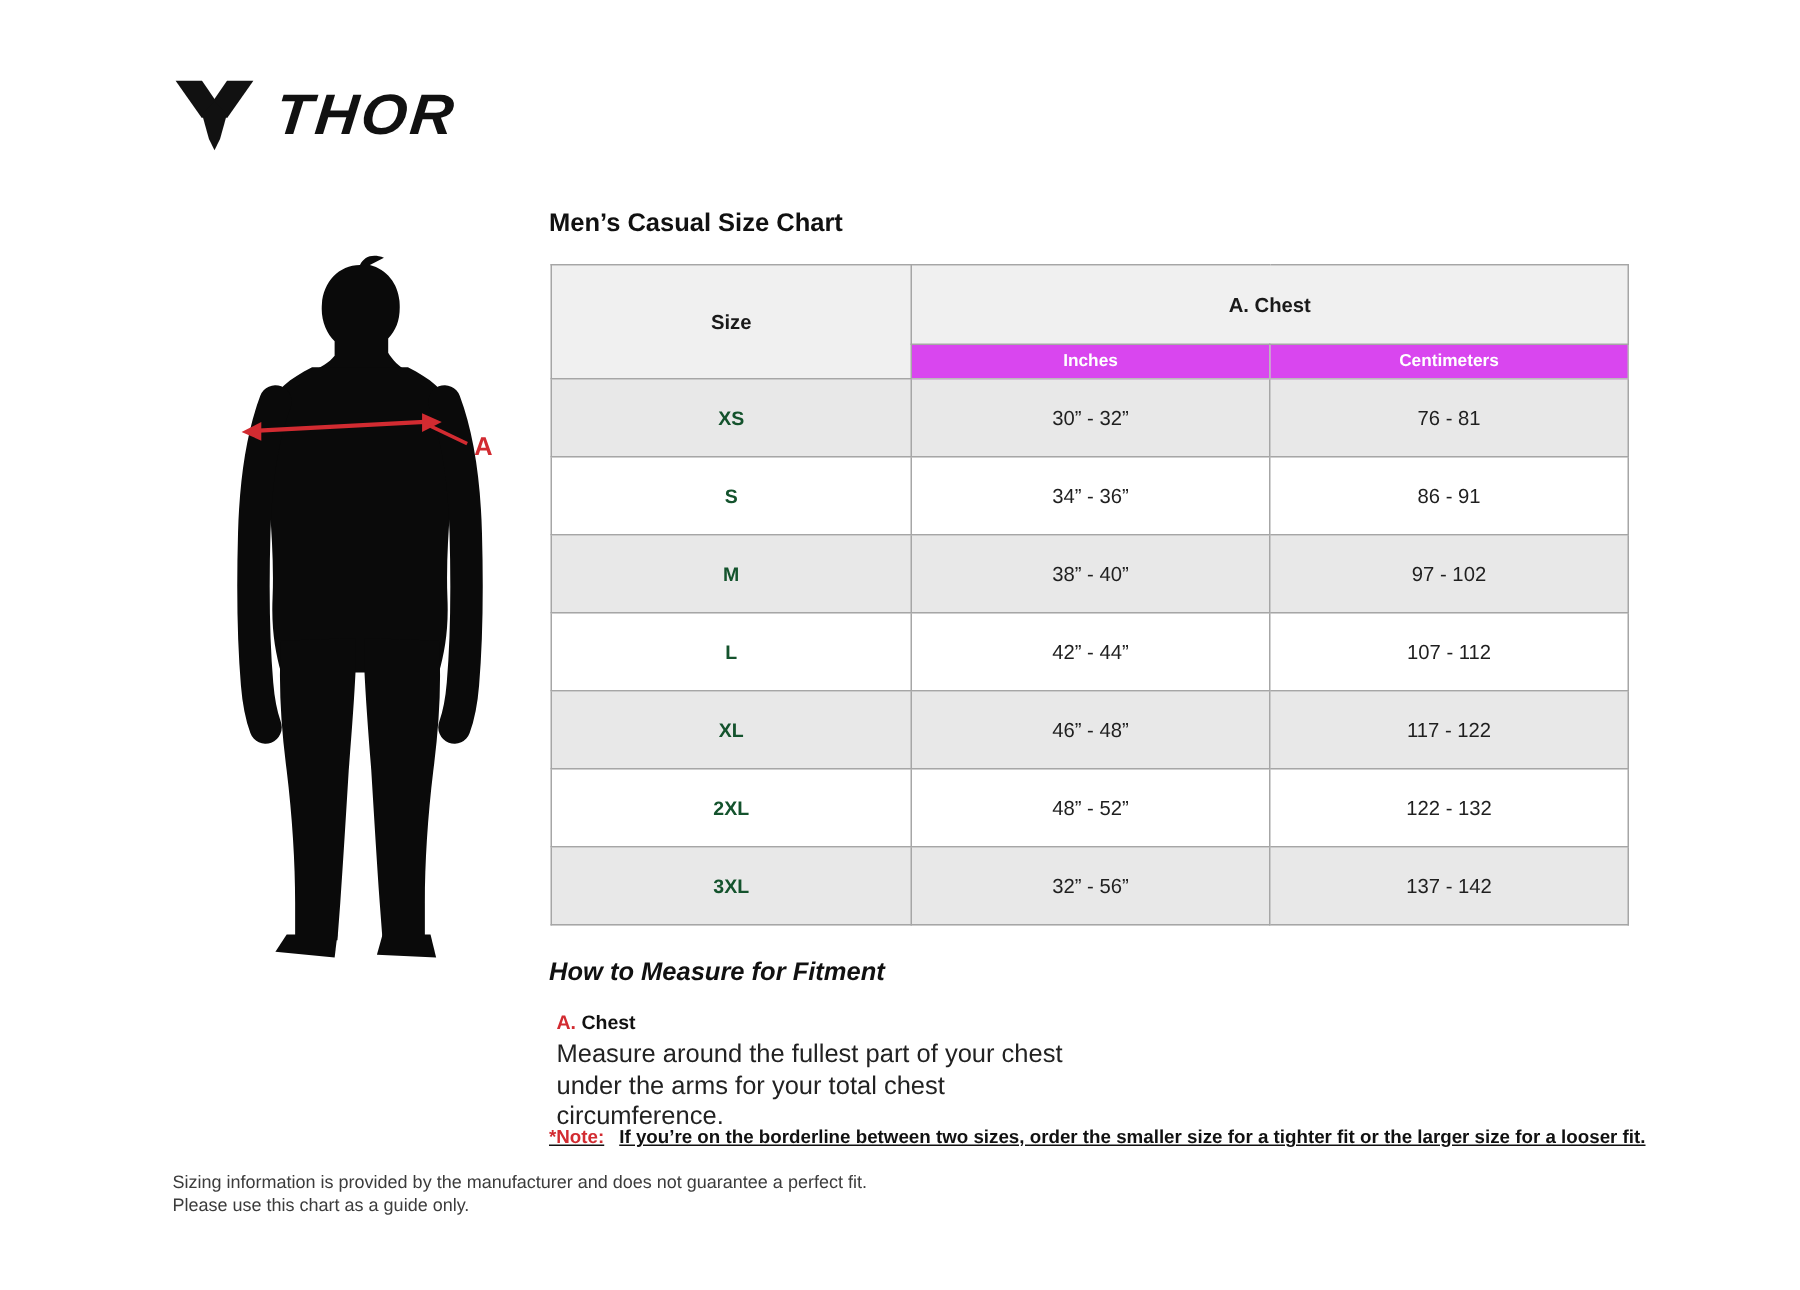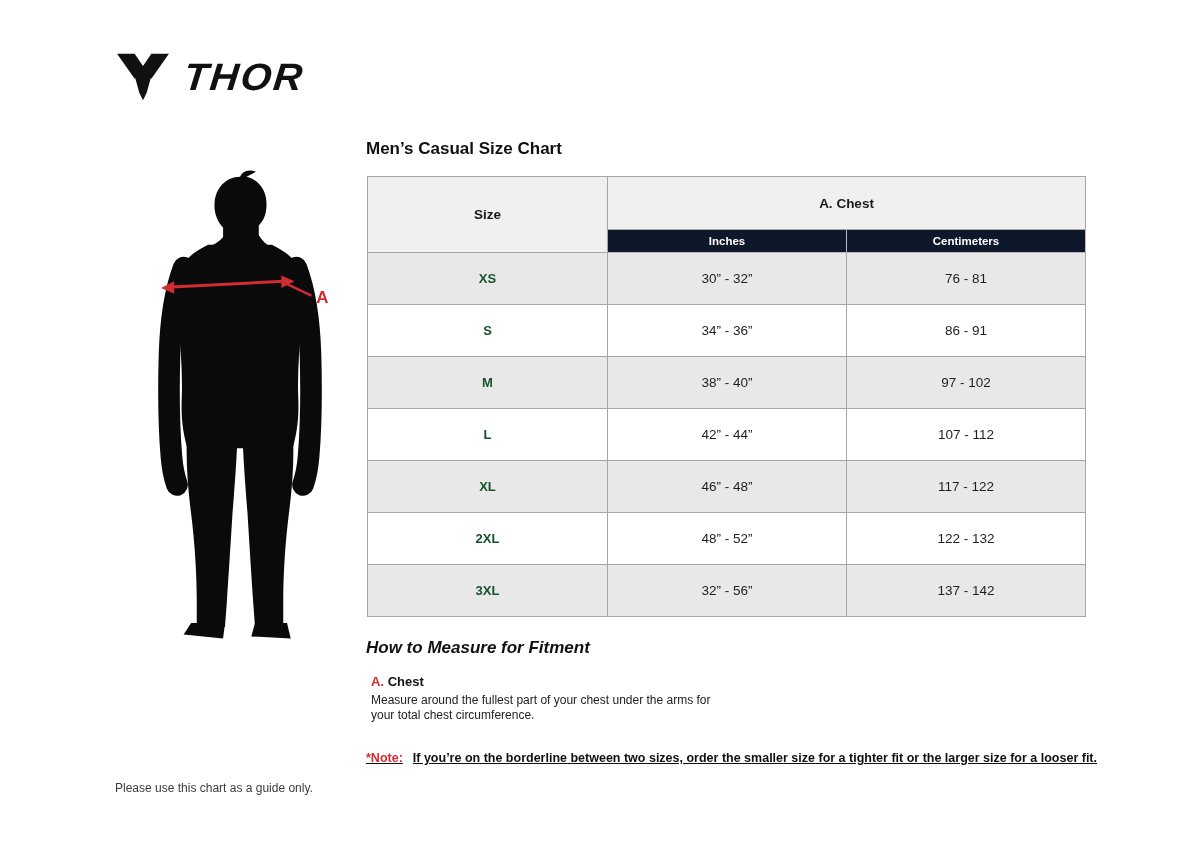--- a/index.html
+++ b/index.html
@@ -21,30 +21,30 @@
   .chart-title{position:absolute;left:366px;top:139px;font-size:17px;font-weight:bold;color:#111;}
   
   .size-table{
     position:absolute;left:367px;top:176px;width:718px;
     border-collapse:collapse;table-layout:fixed;
   }
   .size-table th,.size-table td{
     border:1.5px solid #a6a6a6;text-align:center;vertical-align:middle;padding:0;
   }
   .size-table .h-cell{background:#f0f0f0;font-size:13.5px;font-weight:bold;color:#1a1a1a;height:52px;}
-  .size-table .bar{background:#0f172a;color:#ffffff;font-size:11.5px;font-weight:bold;height:22px;border-color:#b9b9b9;}
+  .size-table .bar{background:#d946ef;color:#ffffff;font-size:11.5px;font-weight:bold;height:22px;border-color:#b9b9b9;}
   .size-table td{height:51px;font-size:13.5px;color:#1f1f1f;background:#ffffff;}
   .size-table tr.gray td{background:#e8e8e8;}
   .size-table td.size-col{font-weight:bold;font-size:13px;color:#14532d;}
   
   .measure-heading{position:absolute;left:366px;top:638px;font-size:17px;font-weight:bold;color:#111;font-style:italic;}
   .measure-item{position:absolute;left:371px;top:674px;width:360px;}
   .measure-item .item-title{font-size:13px;font-weight:bold;color:#111;margin-bottom:4px;}
   .measure-item .item-key{color:#d22b31;}
-  .measure-item .item-desc{font-size:12px;line-height:1.22;color:#222;max-width:348px;}
+  .measure-item .item-desc{font-size:17px;line-height:1.22;color:#222;max-width:348px;}
   
   .note{position:absolute;left:366px;top:751px;font-size:12.5px;font-weight:bold;color:#111;white-space:nowrap;text-decoration:underline;}
   .note .note-prefix{color:#d22b31;margin-right:10px;}
   
   .footer{position:absolute;left:115px;top:781px;font-size:12px;line-height:1.28;color:#3c3c3c;}
 </style>
 </head>
 <body>
 
 <div class="logo">
@@ -145,14 +145,15 @@
     <span>Chest</span>
   </div>
   <div class="item-desc">Measure around the fullest part of your chest under the arms for your total chest circumference.</div>
 </div>
 
 <div class="note">
   <span class="note-prefix">*Note:</span><span>If you’re on the borderline between two sizes, order the smaller size for a tighter fit or the larger size for a looser fit.</span>
 </div>
 
 <div class="footer">
+  <div>Sizing information is provided by the manufacturer and does not guarantee a perfect fit.</div>
   <div>Please use this chart as a guide only.</div>
 </div>
 
 </body></html>

